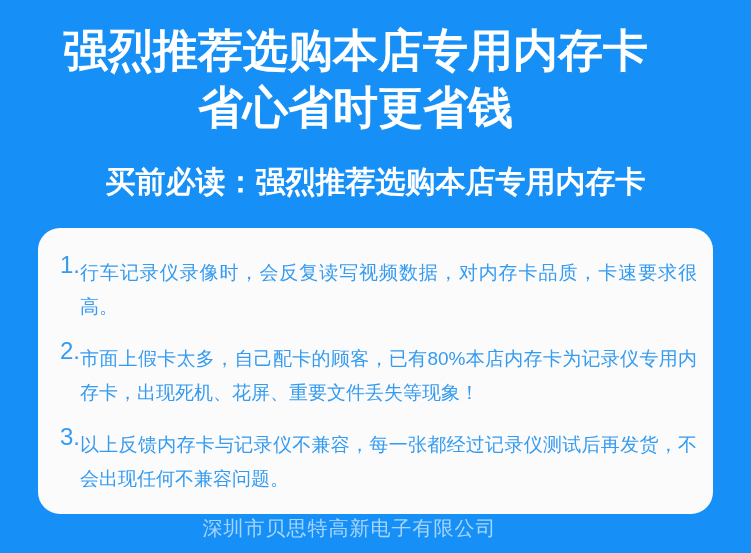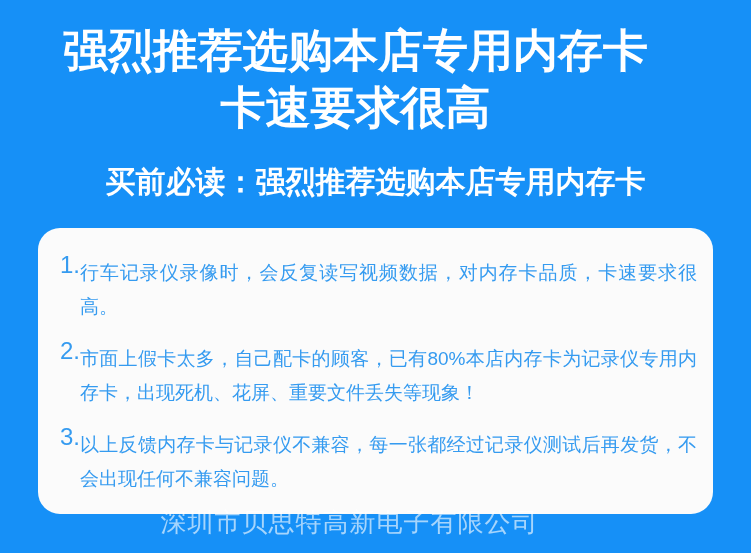--- a/index.html
+++ b/index.html
@@ -97,39 +97,39 @@
     font-size: 19px;
     line-height: 34px;
     text-align: justify;
     margin-top: 8px;
   }
 
   
   .watermark {
     position: absolute;
     left: 0;
-    bottom: 15px;
+    bottom: 9px;
     width: 699px;
     text-align: center;
-    font-size: 26px;
+    font-size: 20px;
     line-height: 32px;
     color: rgba(255,255,255,0.62);
     white-space: nowrap;
     letter-spacing: 1px;
     pointer-events: none;
   }
 </style>
 </head>
 <body>
 
 <div id="promo-banner">
 
   <div class="headline">
     <span class="headline-line">强烈推荐选购本店专用内存卡</span>
-    <span class="headline-line">卡速要求很高</span>
+    <span class="headline-line">省心省时更省钱</span>
   </div>
 
   <div class="subheadline">买前必读：强烈推荐选购本店专用内存卡</div>
 
   <div class="info-card">
     <ul class="card-list">
       <li class="card-item">
         <span class="item-index">1.</span>
         <span class="item-text">行车记录仪录像时，会反复读写视频数据，对内存卡品质，卡速要求很高。</span>
       </li>

